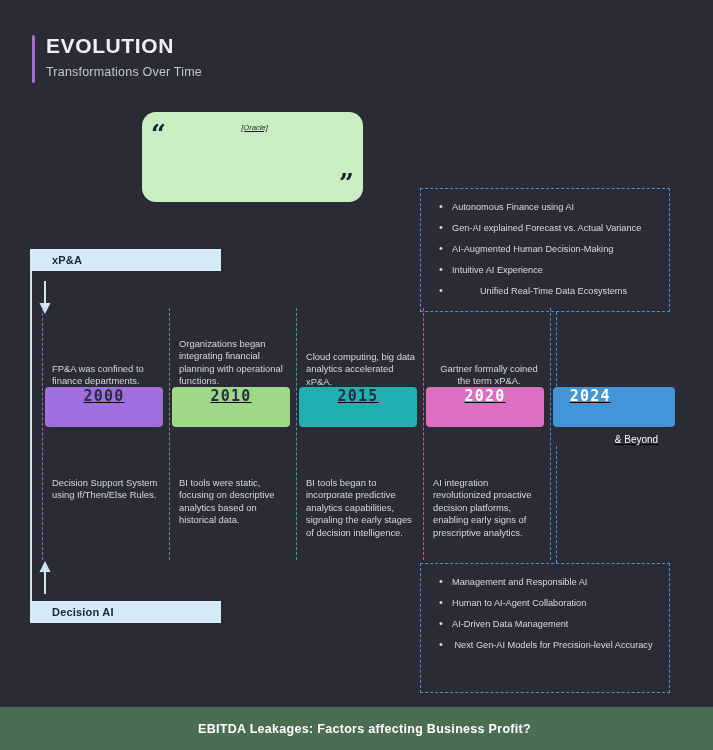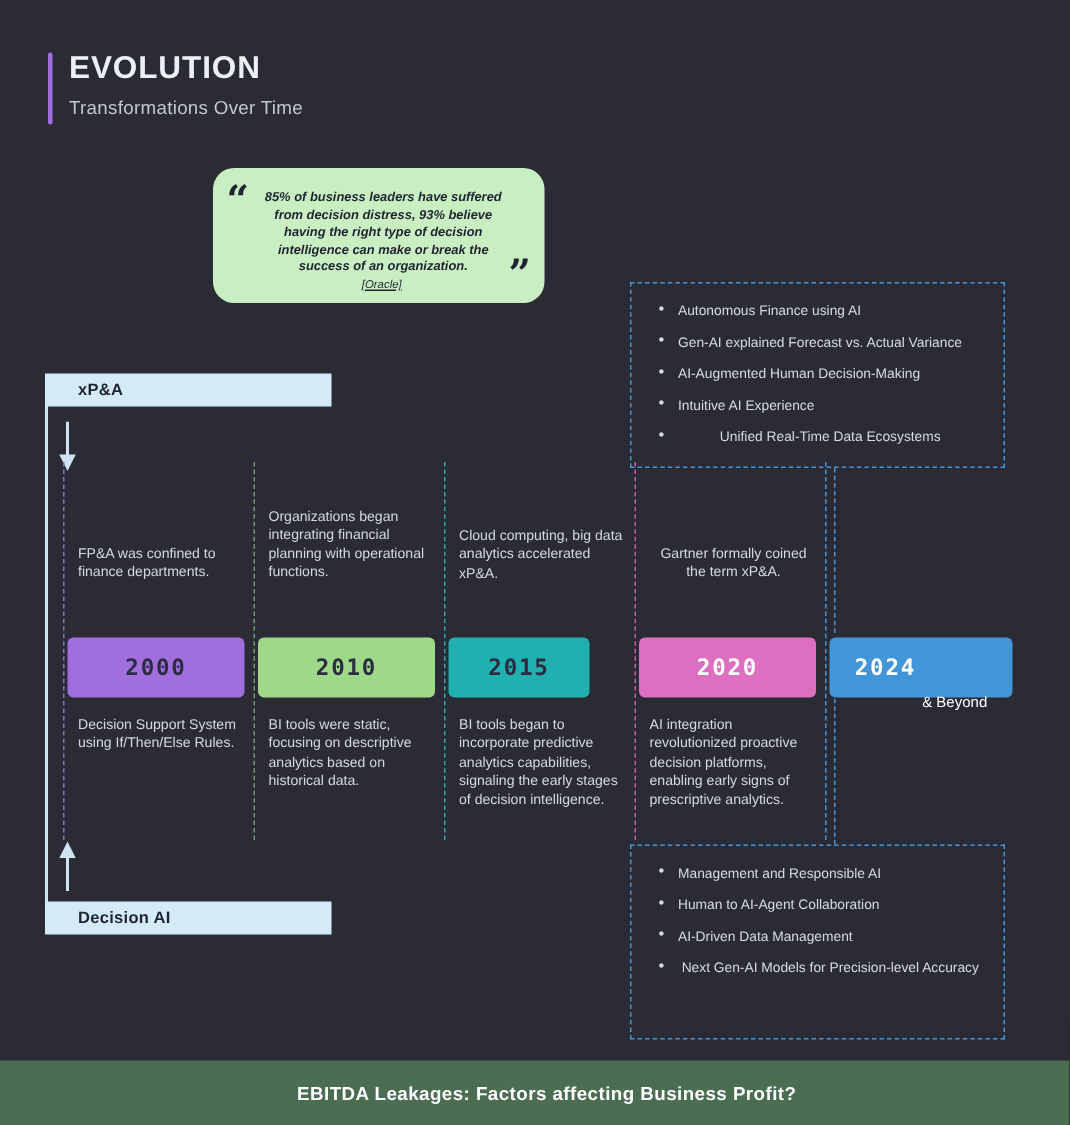--- a/index.html
+++ b/index.html
@@ -175,26 +175,26 @@
   .col-bottom-text {
     position: absolute;
     font-size: 9.4px;
     line-height: 12.4px;
     color: #d4d8df;
     width: 112px;
   }
 
   .year-box {
     position: absolute;
-    top: 425px;
+    top: 387px;
     height: 40px;
     border-radius: 4px;
     display: flex;
-    align-items: center;
     justify-content: center;
+    text-decoration: underline;
   }
   .year-label {
     font-family: "DejaVu Sans Mono", monospace;
     font-size: 15px;
     font-weight: bold;
     letter-spacing: 1.2px;
     color: #2b2b42;
   }
   .year-label.light { color: #ffffff; }
   .year-suffix {
@@ -243,21 +243,20 @@
 
   <div class="header">
     <div class="header-rule"></div>
     <div class="header-title">EVOLUTION</div>
     <div class="header-sub">Transformations Over Time</div>
   </div>
 
   <div class="quote-card">
     <span class="quote-mark quote-open">“</span>
     <span class="quote-mark quote-close">”</span>
-    <div class="quote-text">85% of business leaders have suffered from decision distress, 93% believe having the right type of decision intelligence can make or break the success of an organization.</div>
     <div class="quote-src">[Oracle]</div>
   </div>
 
   <div class="spine"></div>
 
   <div class="band band-top">
     <span>xP&amp;A</span>
   </div>
   <div class="band band-bottom">
     <span>Decision AI</span>
@@ -306,21 +305,21 @@
       </div>
       <div class="col-bottom-text" style="left: 52px; top: 477px;">Decision Support System using If/Then/Else Rules.</div>
       <div class="col-divider" style="left: 169px; border-left-color: rgb(111, 154, 99);"></div>
       <div class="col-top-text" style="left: 179px; top: 338px;">Organizations began integrating financial planning with operational functions.</div>
       <div class="year-box" style="left: 172px; width: 118px; background: rgb(158, 217, 138);">
         <span class="year-label">2010</span>
       </div>
       <div class="col-bottom-text" style="left: 179px; top: 477px;">BI tools were static, focusing on descriptive analytics based on historical data.</div>
       <div class="col-divider" style="left: 296px; border-left-color: rgb(42, 166, 166);"></div>
       <div class="col-top-text" style="left: 306px; top: 351px;">Cloud computing, big data analytics accelerated xP&amp;A.</div>
-      <div class="year-box" style="left: 299px; width: 94px; background: rgb(33, 176, 176);">
+      <div class="year-box" style="left: 299px; width: 118px; background: rgb(33, 176, 176);">
         <span class="year-label">2015</span>
       </div>
       <div class="col-bottom-text" style="left: 306px; top: 477px;">BI tools began to incorporate predictive analytics capabilities, signaling the early stages of decision intelligence.</div>
       <div class="col-divider" style="left: 423px; border-left-color: rgb(196, 91, 166);"></div>
       <div class="col-top-text" style="left: 433px; top: 363px; text-align: center;">Gartner formally coined the term xP&amp;A.</div>
       <div class="year-box" style="left: 426px; width: 118px; background: rgb(221, 111, 192);">
         <span class="year-label light">2020</span>
       </div>
       <div class="col-bottom-text" style="left: 433px; top: 477px;">AI integration revolutionized proactive decision platforms, enabling early signs of prescriptive analytics.</div>
       <div class="col-divider" style="left: 550px; border-left-color: rgb(66, 149, 214);"></div>

